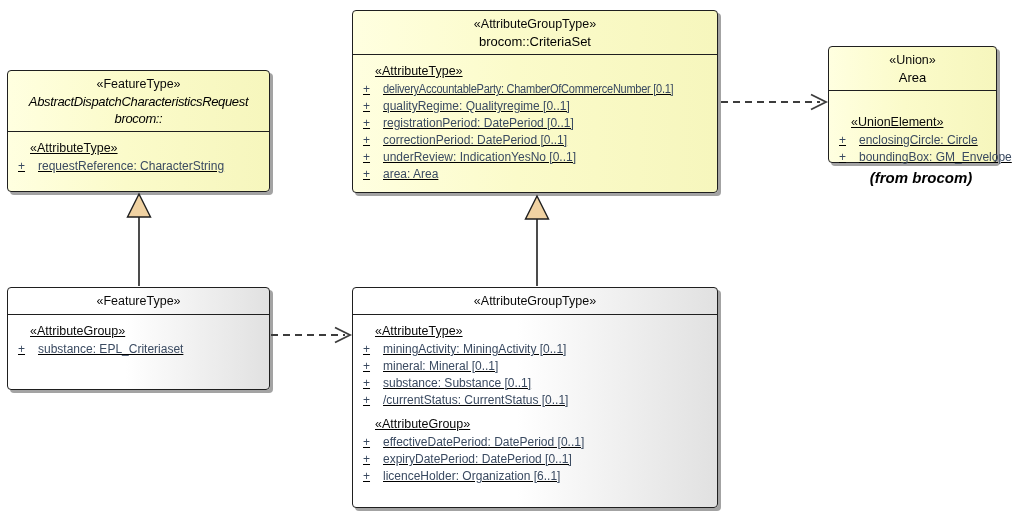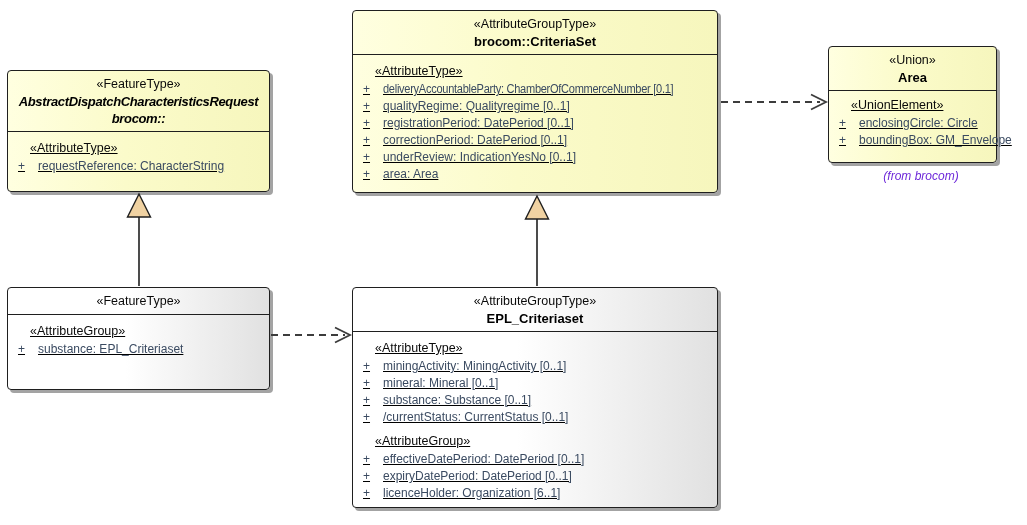--- a/index.html
+++ b/index.html
@@ -11,32 +11,32 @@
     position:absolute;border:1.6px solid #1f1f1f;border-radius:4px;
     box-shadow:3px 3px 0 #a3a3a3;box-sizing:border-box;
   }
   .fill-yellow{background:linear-gradient(90deg,#ffffe0 0%,#fbfbca 45%,#f6f6bd 100%);}
   .fill-white{background:linear-gradient(90deg,#ffffff 0%,#ffffff 45%,#e1e1e1 100%);}
   .title{
     text-align:center;border-bottom:1.6px solid #1f1f1f;
     padding:5px 3px 4px 3px;
   }
   .stereo{font-size:12.5px;line-height:17px;color:#0a0a0a;text-align:center;}
-  .cls-name{font-size:13px;line-height:17px;font-weight:bold;color:#000;}
+  .cls-name{font-size:13px;line-height:17px;font-weight:normal;color:#000;}
   .abstract-name{font-style:italic;letter-spacing:-0.35px;}
   .section{padding:7px 6px 4px 8px;text-decoration:underline;}
-  .section.tight{padding-top:5px;}
+  .section.tight{padding-top:5px;margin-top:17px;}
   .sec-header{font-size:12.5px;line-height:19px;color:#0a0a0a;padding-left:14px;}
   .attr-row{display:flex;font-size:12px;line-height:17px;color:#3a4a61;white-space:nowrap;}
   .vis{width:22px;flex:0 0 22px;padding-left:2px;box-sizing:border-box;}
   .attr-text{flex:1;}
   .condensed .attr-text{display:inline-block;transform:scaleX(0.92);transform-origin:left center;letter-spacing:-0.3px;}
   .pkg-note{
-    position:absolute;text-align:center;font-size:12px;font-style:italic;
-    font-weight:normal;color:#6d28d9;
+    position:absolute;text-align:center;font-size:15px;font-style:italic;
+    font-weight:bold;color:#000000;
   }
   #connector-layer{position:absolute;left:0;top:0;width:1027px;height:525px;pointer-events:none;}
 </style>
 </head>
 <body>
 
 <div id="canvas">
 
   <div class="uml-box fill-yellow" style="left:352px;top:10px;width:366px;height:183px;">
     <div class="title">
@@ -115,21 +115,20 @@
       <div class="attr-row">
         <span class="vis">+</span>
         <span class="attr-text">substance: EPL_Criteriaset</span>
       </div>
     </div>
   </div>
 
   <div class="uml-box fill-white" style="left:352px;top:287px;width:366px;height:221px;">
     <div class="title">
       <div class="stereo">«AttributeGroupType»</div>
-      <div class="cls-name">EPL_Criteriaset</div>
     </div>
     <div class="section">
       <div class="sec-header">«AttributeType»</div>
       <div class="attr-row">
         <span class="vis">+</span>
         <span class="attr-text">miningActivity: MiningActivity [0..1]</span>
       </div>
       <div class="attr-row">
         <span class="vis">+</span>
         <span class="attr-text">mineral: Mineral [0..1]</span>

